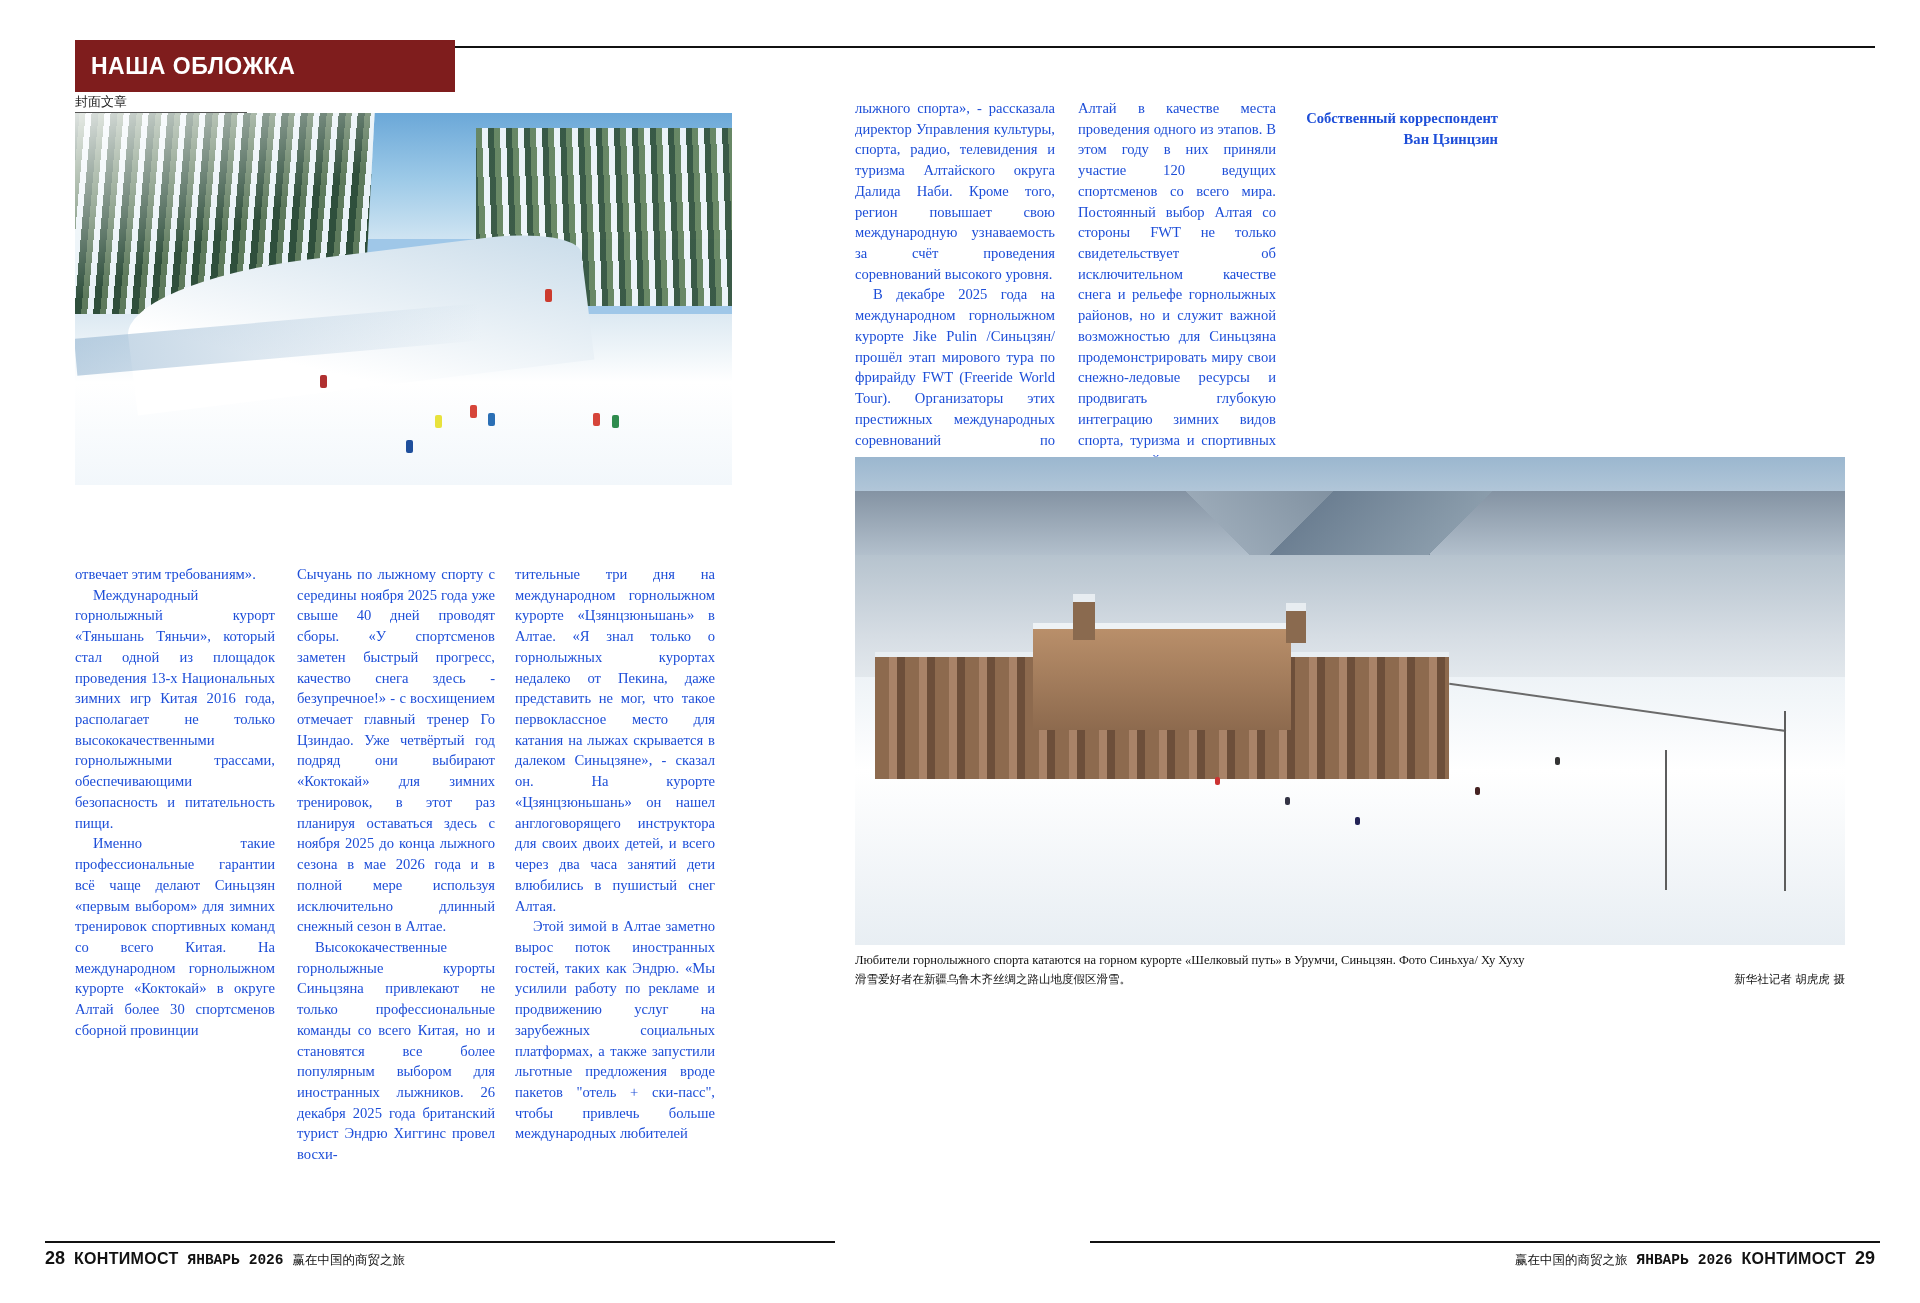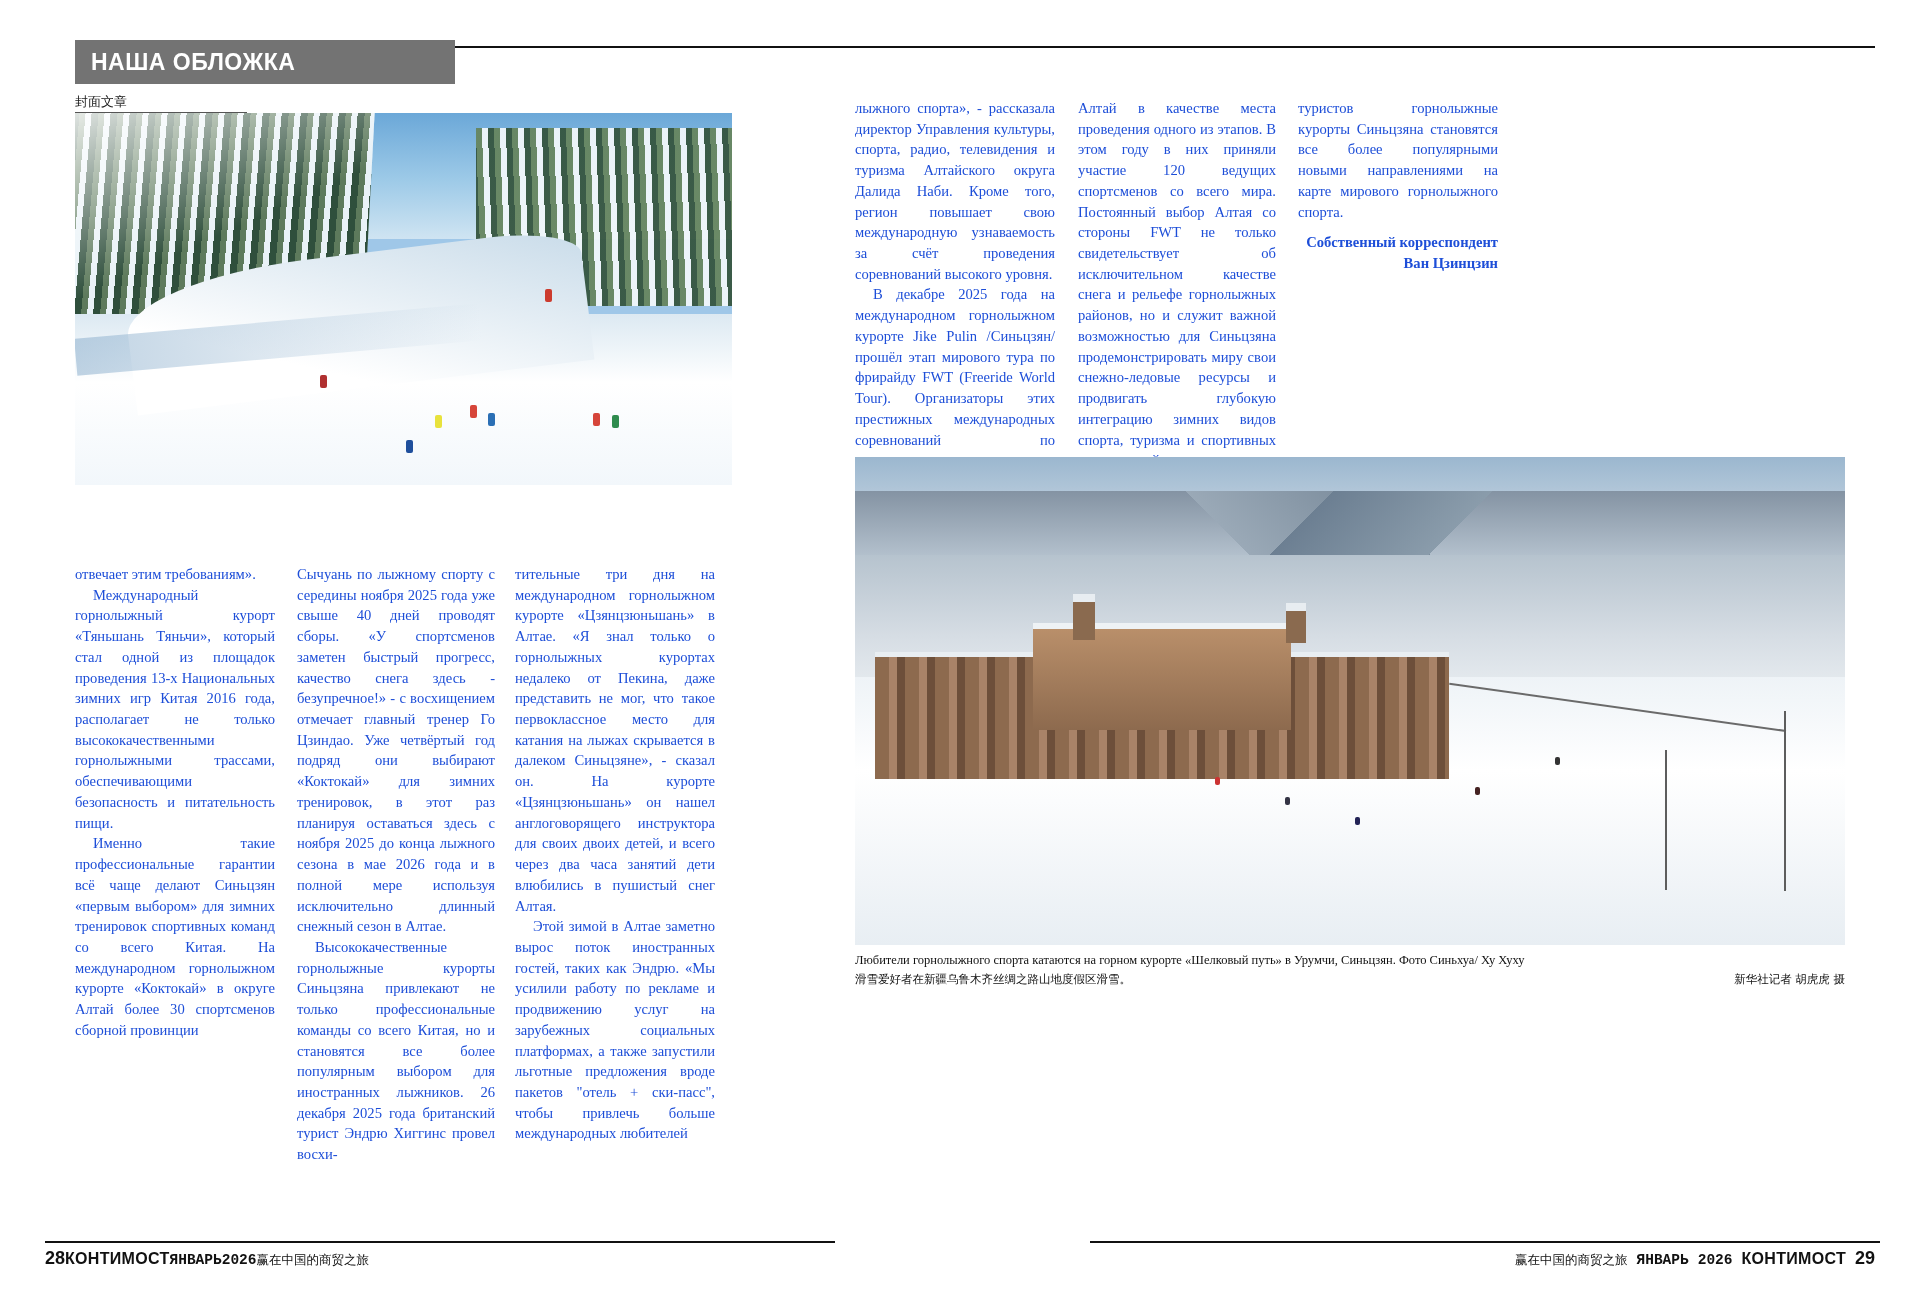--- a/index.html
+++ b/index.html
@@ -23,22 +23,22 @@
 
   
   .rule-top {
     position: absolute;
     left: 455px; top: 46px; width: 1420px; height: 2px;
     background: #111;
   }
   .cover-tag {
     position: absolute;
     left: 75px; top: 40px;
-    width: 380px; height: 44px;
-    background: #737373;
+    width: 380px; height: 52px;
+    background: #7f1d1d;
     display: flex; align-items: center;
   }
   .cover-tag span {
     color: #fff;
     font-family: "Liberation Sans", sans-serif;
     font-weight: bold;
     font-size: 23px;
     letter-spacing: 0.5px;
     padding-left: 16px;
   }
@@ -265,21 +265,21 @@
 
   
   .footer-rule-l {
     position: absolute; left: 45px; top: 1241px; width: 790px; height: 2px; background: #111;
   }
   .footer-rule-r {
     position: absolute; left: 1090px; top: 1241px; width: 790px; height: 2px; background: #111;
   }
   .footer-left {
     position: absolute; left: 45px; top: 1248px;
-    display: flex; align-items: baseline; 
+    display: flex; align-items: baseline; gap: 9px;
     font-family: "Liberation Sans", sans-serif;
   }
   .footer-right {
     position: absolute; right: 45px; top: 1248px;
     display: flex; align-items: baseline; gap: 9px;
     font-family: "Liberation Sans", sans-serif;
   }
   .pg { font-size: 18px; font-weight: bold; color: #111; }
   .mag { font-size: 16px; font-weight: bold; color:#111; letter-spacing: 0.3px;}
   .mon { font-size: 14.5px; font-weight: bold; color:#111;font-family:Liberation Mono, monospace; }
@@ -336,21 +336,20 @@
     <p class="first">лыжного спорта», - рассказала директор Управления культуры, спорта, радио, телевидения и туризма Алтайского округа Далида Наби. Кроме того, регион повышает свою международную узнаваемость за счёт проведения соревнований высокого уровня.</p>
     <p>В декабре 2025 года на международном горнолыжном курорте Jike Pulin /Синьцзян/ прошёл этап мирового тура по фрирайду FWT (Freeride World Tour). Организаторы этих престижных международных соревнований по экстремальному катанию на лыжах и сноубордах уже три года подряд выбирают</p>
   </div>
 
   <div class="col" id="col-5">
     <p class="first">Алтай в качестве места проведения одного из этапов. В этом году в них приняли участие 120 ведущих спортсменов со всего мира. Постоянный выбор Алтая со стороны FWT не только свидетельствует об исключительном качестве снега и рельефе горнолыжных районов, но и служит важной возможностью для Синьцзяна продемонстрировать миру свои снежно-ледовые ресурсы и продвигать глубокую интеграцию зимних видов спорта, туризма и спортивных мероприятий.</p>
     <p>Как среди профессиональных спортсменов, так и для отечественных и иностранных</p>
   </div>
 
   <div class="col" id="col-6">
-    <p class="first">туристов горнолыжные курорты Синьцзяна становятся все более популярными новыми направлениями на карте мирового горнолыжного спорта.</p>
     <div class="byline">Собственный корреспондент Ван Цзинцзин</div>
   </div>
 
 
   <div class="photo-right">
     <div class="sky"></div>
     <div class="mountains"></div>
     <div class="plain"></div>
     <div class="snow"></div>
     <div class="village"></div>

